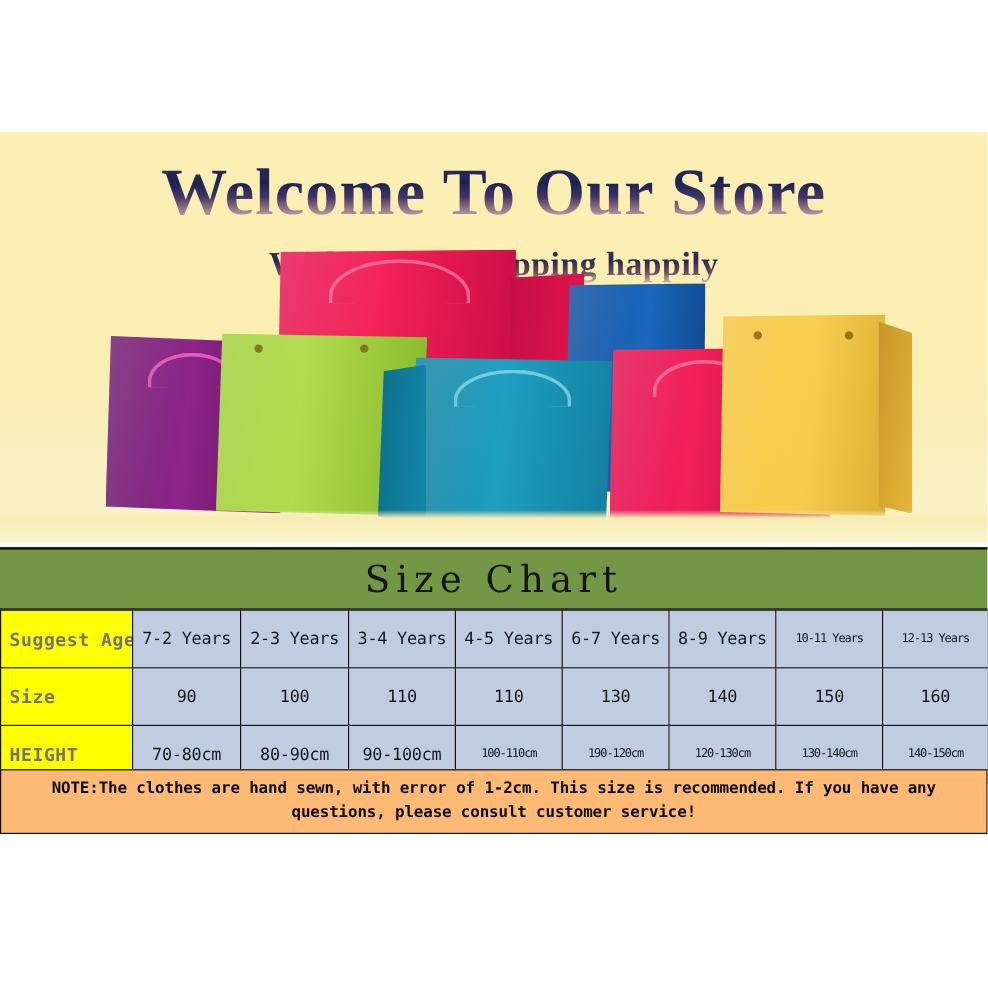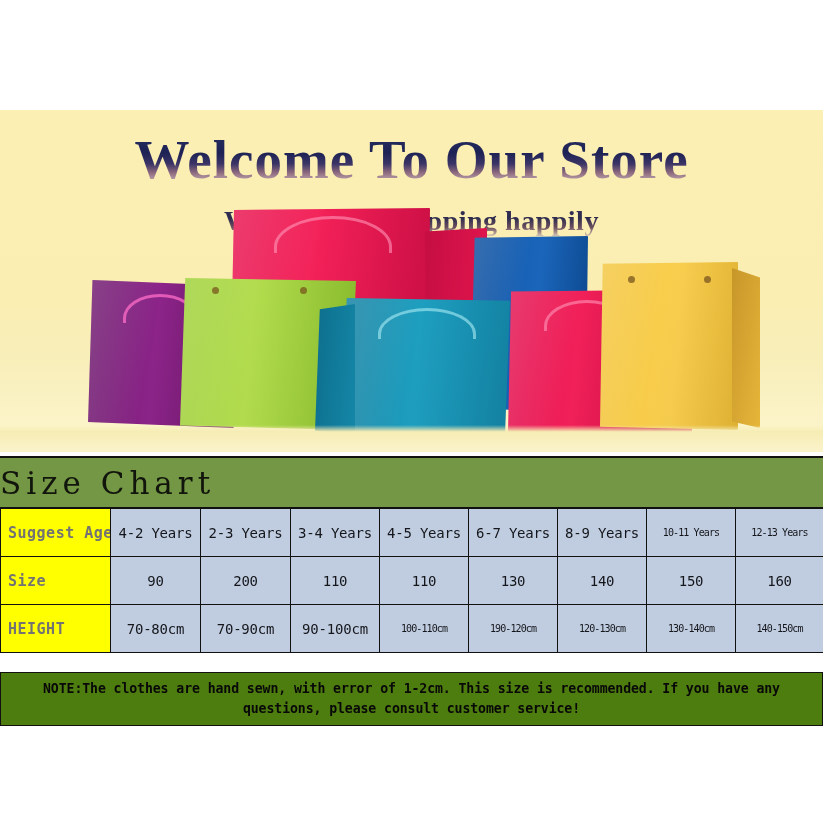--- a/index.html
+++ b/index.html
@@ -36,39 +36,39 @@
           background:transparent;}
   .eyelet{position:absolute;width:7px;height:7px;border-radius:50%;
           background:rgba(120,85,30,.75);}
   .shine{position:absolute;left:0;top:0;width:100%;height:100%;
          background:linear-gradient(100deg,rgba(255,255,255,.18) 0%,rgba(255,255,255,0) 42%,rgba(0,0,0,.07) 100%);}
 
   
   .chart-head{position:absolute;left:0;top:456px;width:823px;height:52px;
               background:#739744;border-top:2px solid #111;border-bottom:1px solid #111;
               box-sizing:border-box;}
-  .chart-head span{display:block;text-align:left;line-height:50px;
+  .chart-head span{display:block;text-align:center;line-height:50px;
               font-family:"DejaVu Serif","Liberation Serif",serif;font-size:31px;
               color:#12150c;letter-spacing:5px;}
 
   
   .tbl{position:absolute;left:0;top:508px;width:823px;border-collapse:collapse;
        table-layout:fixed;}
   .tbl td{border:1px solid #111;height:48px;box-sizing:border-box;
           text-align:center;vertical-align:middle;
           font-family:"DejaVu Sans Mono","Liberation Mono",monospace;
           font-size:14px;color:#14161b;background:#c0cde0;
           letter-spacing:-.2px;white-space:nowrap;overflow:hidden;}
   .tbl td.lbl{background:#ffff00;text-align:left;padding-left:7px;
           font-weight:700;font-size:15px;color:#737373;letter-spacing:.5px;}
   .tbl td.tight{font-size:10px;letter-spacing:-.9px;}
 
   
-  .note{position:absolute;left:0;top:672px;width:823px;height:54px;
-        background:#4d7c0f;border:1px solid #111;box-sizing:border-box;
+  .note{position:absolute;left:0;top:641px;width:823px;height:54px;
+        background:#fdba74;border:1px solid #111;box-sizing:border-box;
         display:flex;align-items:center;justify-content:center;}
   .note p{margin:0;width:812px;text-align:center;
         font-family:"DejaVu Sans Mono","Liberation Mono",monospace;
         font-weight:700;font-size:13.2px;line-height:20px;color:#080808;
         letter-spacing:-.1px;}
 </style>
 </head>
 <body>
 
 <div class="page">
@@ -174,44 +174,44 @@
       <col style="width:89px">
         <col style="width:89px">
         <col style="width:89px">
       <col style="width:89px">
         <col style="width:89px">
         <col style="width:88px">
     </colgroup>
     <tbody>
       <tr>
         <td class="lbl">Suggest Age</td>
-        <td>4-2 Years</td>
+        <td>7-2 Years</td>
         <td>2-3 Years</td>
         <td>3-4 Years</td>
         <td>4-5 Years</td>
         <td>6-7 Years</td>
         <td>8-9 Years</td>
         <td class="tight">10-11 Years</td>
         <td class="tight">12-13 Years</td>
       </tr>
       <tr>
         <td class="lbl">Size</td>
         <td>90</td>
-        <td>200</td>
+        <td>100</td>
         <td>110</td>
         <td>110</td>
         <td>130</td>
         <td>140</td>
         <td>150</td>
         <td>160</td>
       </tr>
       <tr>
         <td class="lbl">HEIGHT</td>
         <td>70-80cm</td>
-        <td>70-90cm</td>
+        <td>80-90cm</td>
         <td>90-100cm</td>
         <td class="tight">100-110cm</td>
         <td class="tight">190-120cm</td>
         <td class="tight">120-130cm</td>
         <td class="tight">130-140cm</td>
         <td class="tight">140-150cm</td>
       </tr>
     </tbody>
   </table>
 

